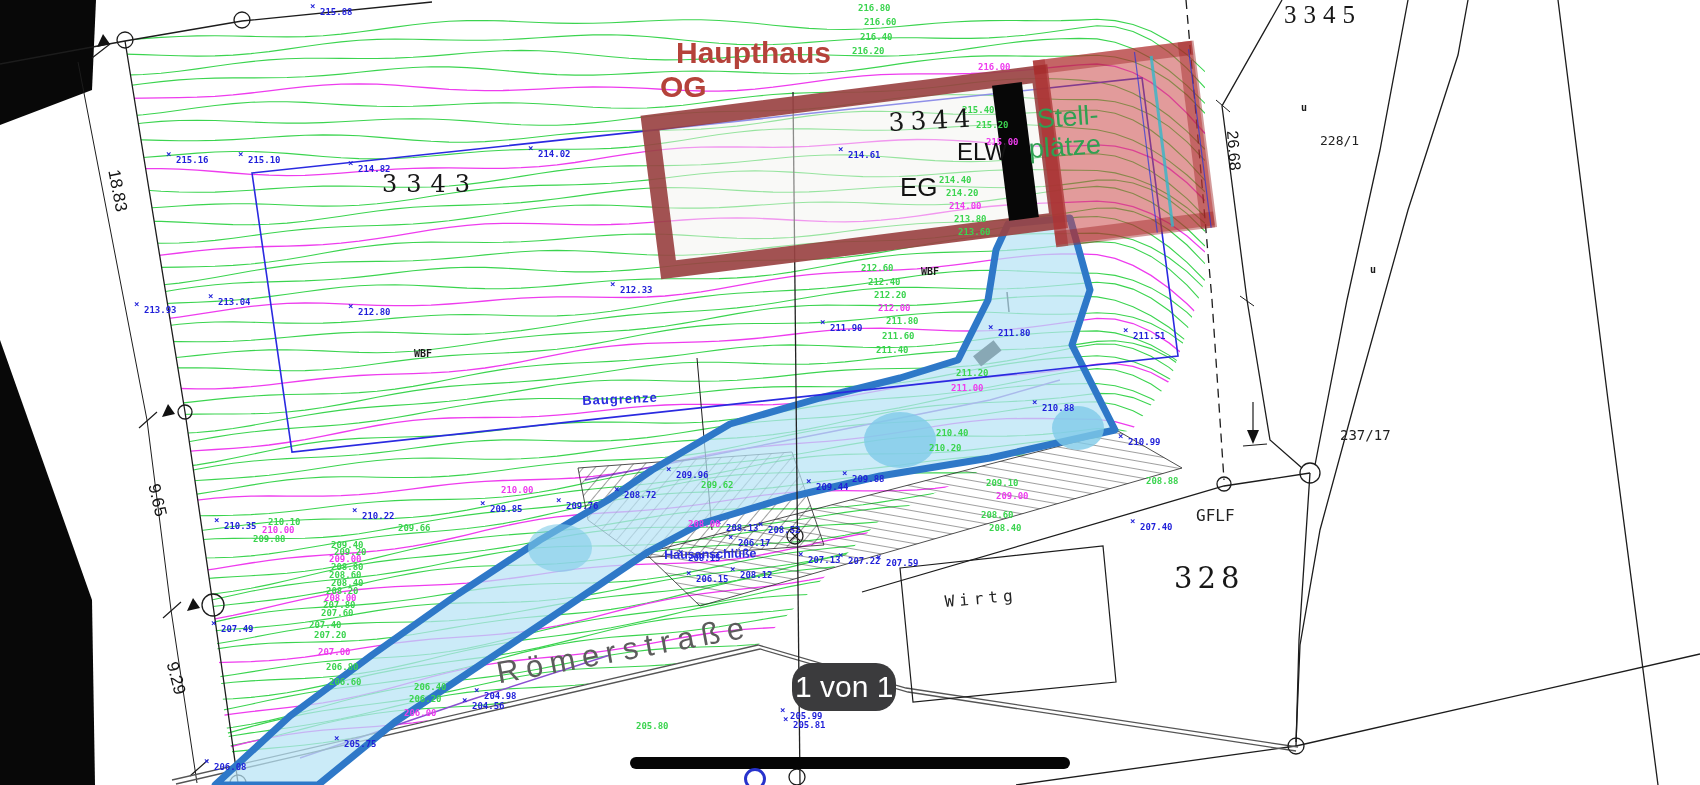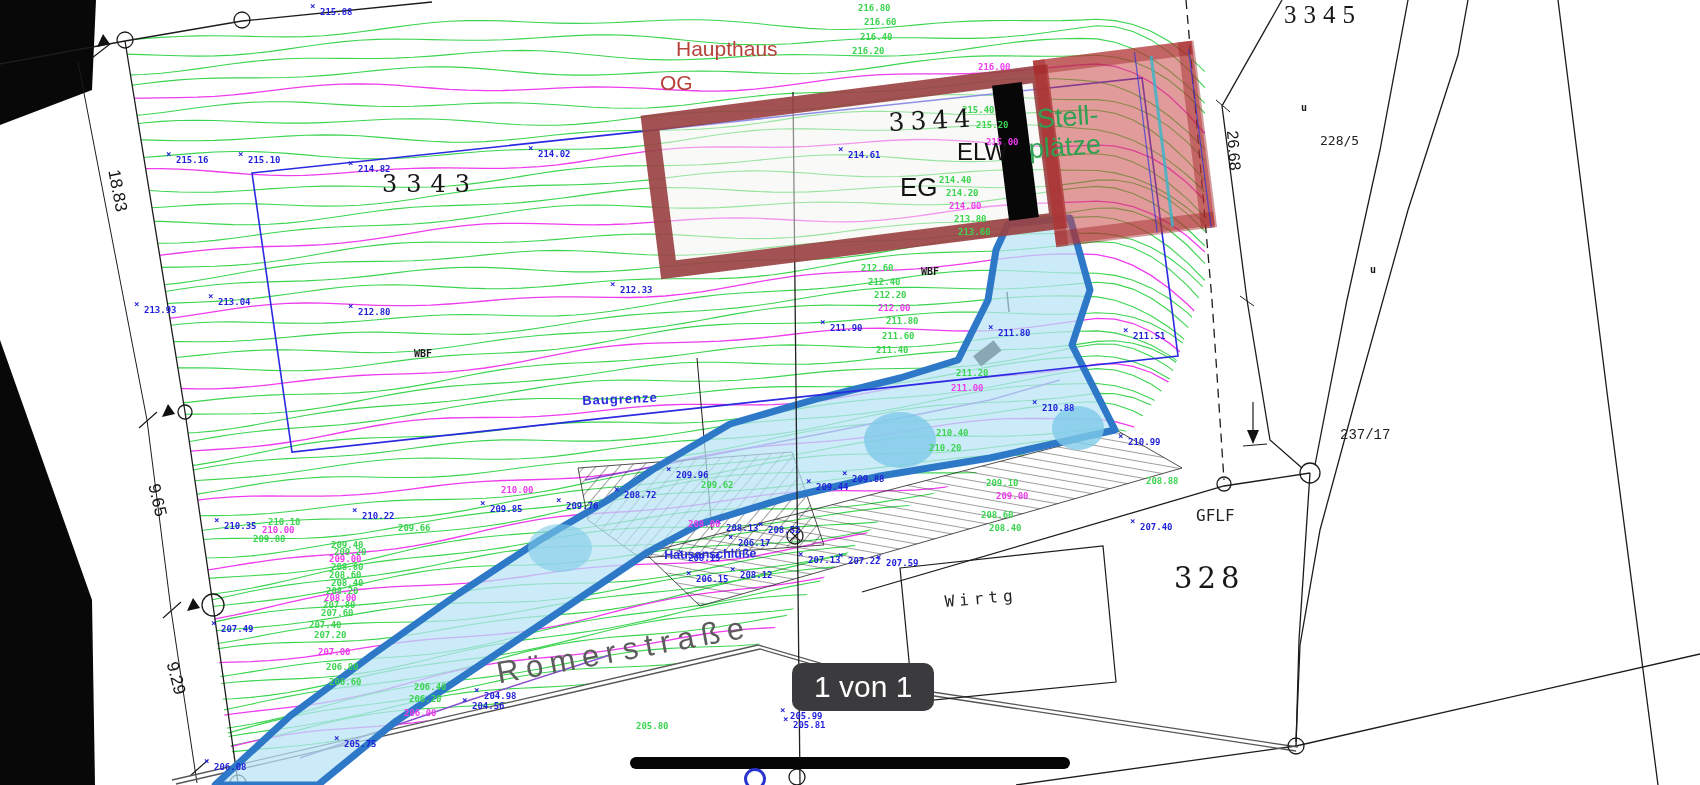--- a/index.html
+++ b/index.html
@@ -2,27 +2,27 @@
 <html><head>
 <meta charset="utf-8">
 <style>
   html,body{margin:0;padding:0;background:#000;}
   #stage{position:relative;width:1700px;height:785px;background:#fff;overflow:hidden;
          font-family:"Liberation Sans",sans-serif;}
   #drawing{position:absolute;left:0;top:0;}
   .lbl{position:absolute;white-space:nowrap;transform-origin:0 0;line-height:1;}
   .serif{font-family:"DejaVu Serif",serif;color:#171717;}
   .mono{font-family:"DejaVu Sans Mono",monospace;color:#222;}
-  .red-note{color:#b5423a;font-size:21px;}
+  .red-note{color:#b5423a;font-size:30px;font-weight:bold;}
   .green-note{color:#2fa052;font-size:27px;}
   .blk{color:#111;}
   .blue-note{color:#2a2ae0;font-weight:bold;}
   .street{color:#5c5c5c;font-size:31px;letter-spacing:7px;}
   #page-badge{position:absolute;left:792px;top:663px;background:#3b3b3d;color:#fff;
-      border-radius:10px;padding:7px 22px;font-size:30px;}
+      border-radius:20px;padding:7px 3px;font-size:30px;}
   #home-bar{position:absolute;left:630px;top:757px;width:440px;height:12px;border-radius:6px;background:#050505;}
   #blue-ring{position:absolute;left:744px;top:768px;width:16px;height:16px;border:3px solid #2733cc;border-radius:50%;}
   .pl{font:bold 9px "DejaVu Sans Mono",monospace;}
   .plk{font:bold 10px "DejaVu Sans Mono",monospace;}
 </style>
 </head>
 <body>
 
 <div id="stage">
 
@@ -346,22 +346,22 @@
 <div class="lbl serif" style="left:888px;top:110px;font-size:25px;letter-spacing:6px;transform:rotate(-3deg);">3344</div>
 <div class="lbl blk" style="left:916px;top:140px;font-size:24px;margin-left:41px;">ELW</div>
 <div class="lbl blk" style="left:900px;top:174px;font-size:26px;">EG</div>
 
 <div class="lbl green-note" style="left:1036px;top:106px;transform:rotate(-4deg);">Stell-</div>
 <div class="lbl green-note" style="left:1028px;top:136px;transform:rotate(-4deg);">plätze</div>
 
 <div class="lbl serif" style="left:382px;top:172px;font-size:24px;letter-spacing:9px;">3343</div>
 <div class="lbl serif" style="left:1284px;top:2px;font-size:25px;letter-spacing:7px;font-family:Liberation Serif, serif;">3345</div>
 <div class="lbl serif" style="left:1174px;top:564px;font-size:29px;letter-spacing:5px;">328</div>
-<div class="lbl mono" style="left:1340px;top:428px;font-size:14px;font-family:Liberation Mono, monospace;">237/17</div>
-<div class="lbl mono" style="left:1320px;top:134px;font-size:13px;">228/5</div>
+<div class="lbl mono" style="left:1340px;top:428px;font-size:14px;">237/17</div>
+<div class="lbl mono" style="left:1320px;top:134px;font-size:13px;">228/1</div>
 
 <div class="lbl blue-note" style="left:582px;top:394px;font-size:13px;letter-spacing:1px;transform:rotate(-2.5deg);">Baugrenze</div>
 <div class="lbl blue-note" style="left:664px;top:549px;font-size:12.5px;transform:rotate(-1deg);">Hausanschlüße</div>
 <div class="lbl street" style="left:494px;top:658px;transform:rotate(-10.5deg);">Römerstraße</div>
 <div class="lbl mono" style="left:944px;top:594px;font-size:16px;letter-spacing:5px;transform:rotate(-5deg);">Wirtg</div>
 <div class="lbl mono" style="left:1196px;top:508px;font-size:16px;">GFLF</div>
 
 <div class="lbl blk" style="left:122px;top:168px;font-size:17px;transform:rotate(79deg);">18.83</div>
 <div class="lbl blk" style="left:162px;top:482px;font-size:17px;transform:rotate(77deg);">9.65</div>
 <div class="lbl blk" style="left:180px;top:660px;font-size:17px;transform:rotate(75deg);">9.29</div>

